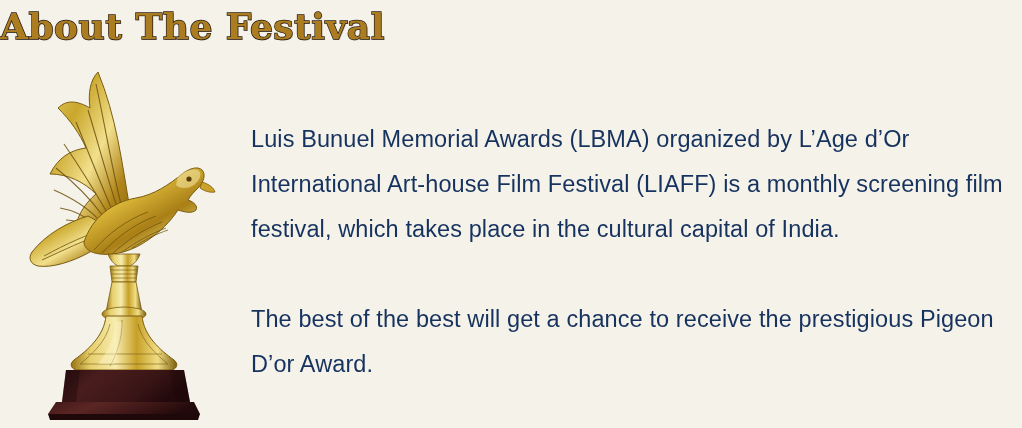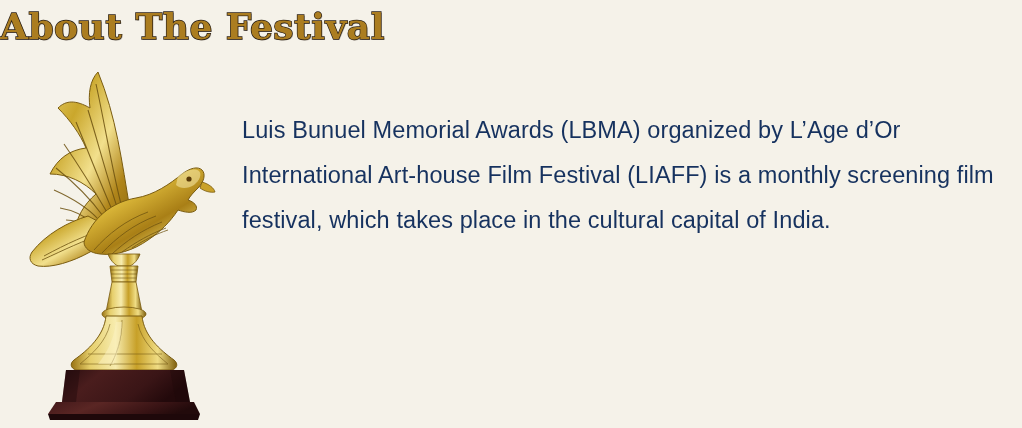--- a/index.html
+++ b/index.html
@@ -46,21 +46,21 @@
     left: 238px;
     top: 104px;
     width: 778px;
     color: #16325f;
     font-family: "Liberation Sans", sans-serif;
     font-size: 23.5px;
     line-height: 45px;
     letter-spacing: 0.1px;
   }
   #about-text p {
-    margin: 4px;
+    margin: 13px;
   }
   #about-text p.gap {
     margin-top: 45px;
   }
 
   
   #trophy {
     position: absolute;
     left: 18px;
     top: 58px;
@@ -212,15 +212,16 @@
         <path d="M48 312 L62 312 L58 344 L44 344 Z" fill="#1e080a" opacity="0.45"></path>
         <path d="M152 312 L166 312 L172 344 L158 344 Z" fill="#1e080a" opacity="0.35"></path>
       </g>
     </svg>
   </div>
 
   <div id="section-title">About The Festival</div>
 
   <div id="about-text">
     <p>Luis Bunuel Memorial Awards (LBMA) organized by L’Age d’Or International Art-house Film Festival (LIAFF) is a monthly screening film festival, which takes place in the cultural capital of India.</p>
+    <p class="gap">The best of the best will get a chance to receive the prestigious Pigeon D’or Award.</p>
   </div>
 
 </div>
 
 </body></html>

